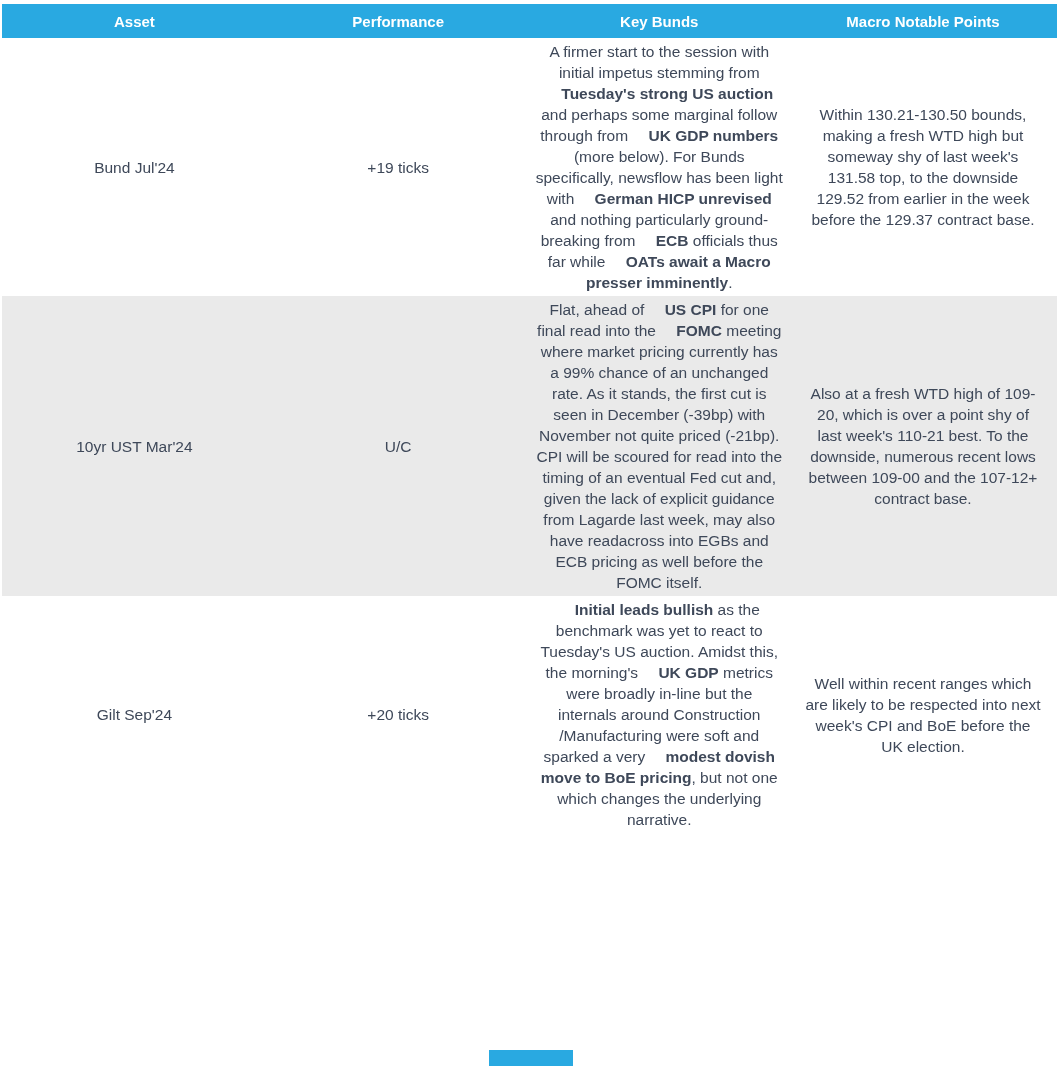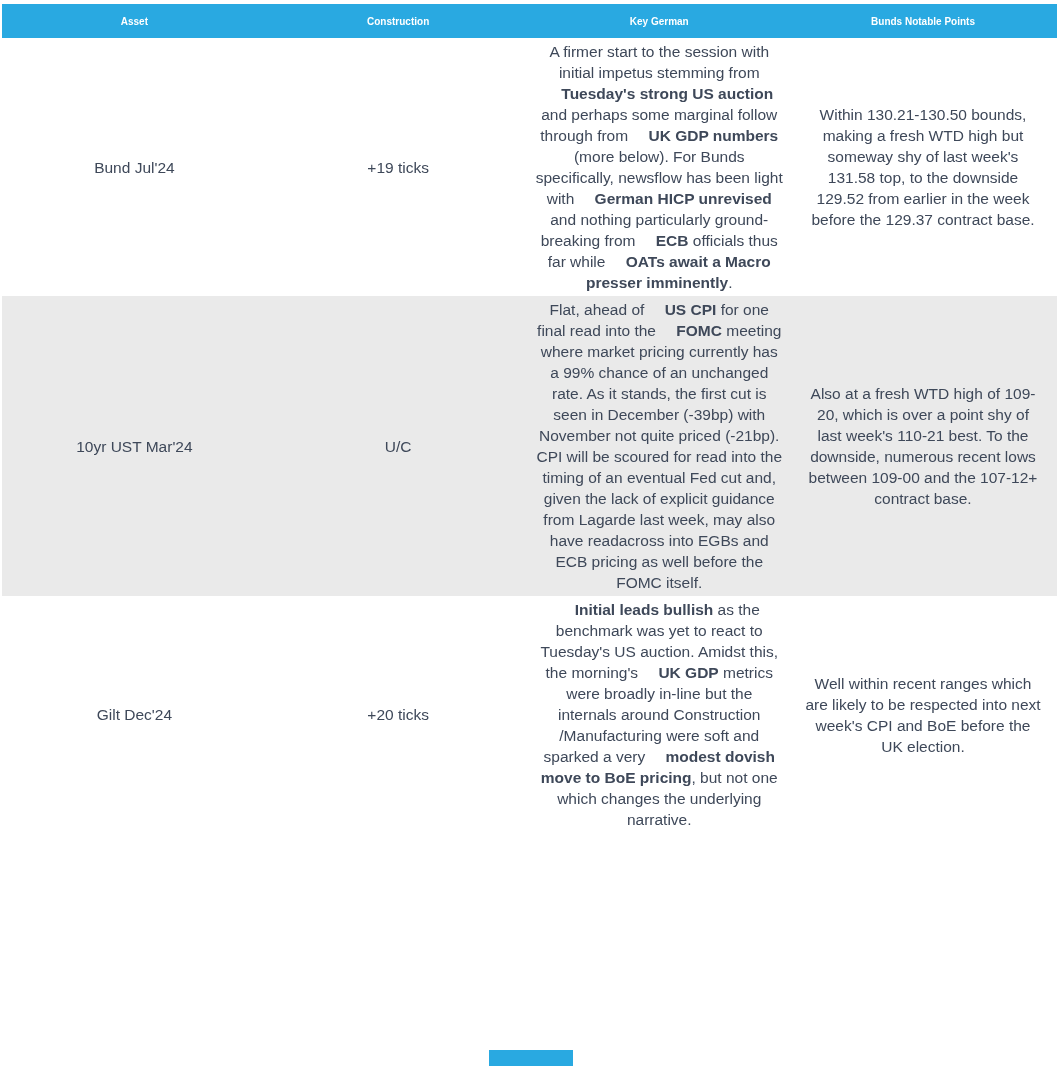--- a/index.html
+++ b/index.html
@@ -21,21 +21,21 @@
   }
   table.snapshot {
     border-collapse: collapse;
     table-layout: fixed;
     width: 1055px;
     margin: 4px 2px 0 2px;
   }
   table.snapshot thead th {
     background: var(--header-bg);
     color: var(--header-text);
-    font-size: 10px;
+    font-size: 15px;
     font-weight: bold;
     height: 34px;
     text-align: center;
     vertical-align: middle;
     padding: 0 21px;
   }
   col.c-asset { width: 25.1%; }
   col.c-perf  { width: 24.9%; }
   col.c-key   { width: 24.6%; }
   col.c-other { width: 25.4%; }
@@ -67,40 +67,40 @@
   <table class="snapshot">
     <colgroup>
       <col class="c-asset">
         <col class="c-perf">
         <col class="c-key">
         <col class="c-other">
     </colgroup>
     <thead>
       <tr>
         <th>Asset</th>
-        <th>Construction</th>
-        <th>Key German</th>
-        <th>Bunds Notable Points</th>
+        <th>Performance</th>
+        <th>Key Bunds</th>
+        <th>Macro Notable Points</th>
       </tr>
     </thead>
     <tbody>
         <tr>
           <td class="cell-asset">Bund Jul'24</td>
           <td class="cell-performance">+19 ticks</td>
           <td class="cell-key-points"><span>A firmer start to the session with initial impetus stemming from </span><b>Tuesday's strong US auction</b><span> and perhaps some marginal follow through from </span><b>UK GDP numbers</b><span> (more below). For Bunds specifically, newsflow has been light with </span><b>German HICP unrevised</b><span> and nothing particularly ground-breaking from </span><b>ECB</b><span> officials thus far while </span><b>OATs await a Macro presser imminently</b><span>.</span></td>
           <td class="cell-other">Within 130.21-130.50 bounds, making a fresh WTD high but someway shy of last week's 131.58 top, to the downside 129.52 from earlier in the week before the 129.37 contract base.</td>
         </tr>
         <tr class="alt">
           <td class="cell-asset">10yr UST Mar'24</td>
           <td class="cell-performance">U/C</td>
           <td class="cell-key-points"><span>Flat, ahead of </span><b>US CPI</b><span> for one final read into the </span><b>FOMC</b><span> meeting where market pricing currently has a 99% chance of an unchanged rate. As it stands, the first cut is seen in December (-39bp) with November not quite priced (-21bp). CPI will be scoured for read into the timing of an eventual Fed cut and, given the lack of explicit guidance from Lagarde last week, may also have readacross into EGBs and ECB pricing as well before the FOMC itself.</span></td>
           <td class="cell-other">Also at a fresh WTD high of 109-20, which is over a point shy of last week's 110-21 best. To the downside, numerous recent lows between 109-00 and the 107-12+ contract base.</td>
         </tr>
         <tr>
-          <td class="cell-asset">Gilt Dec'24</td>
+          <td class="cell-asset">Gilt Sep'24</td>
           <td class="cell-performance">+20 ticks</td>
           <td class="cell-key-points"><b>Initial leads bullish</b><span> as the benchmark was yet to react to Tuesday's US auction. Amidst this, the morning's </span><b>UK GDP</b><span> metrics were broadly in-line but the internals around Construction /Manufacturing were soft and sparked a very </span><b>modest dovish move to BoE pricing</b><span>, but not one which changes the underlying narrative.</span></td>
           <td class="cell-other">Well within recent ranges which are likely to be respected into next week's CPI and BoE before the UK election.</td>
         </tr>
       </tbody>
   </table>
   <div class="next-header-sliver"></div>
 </div>
 
 </body></html>

